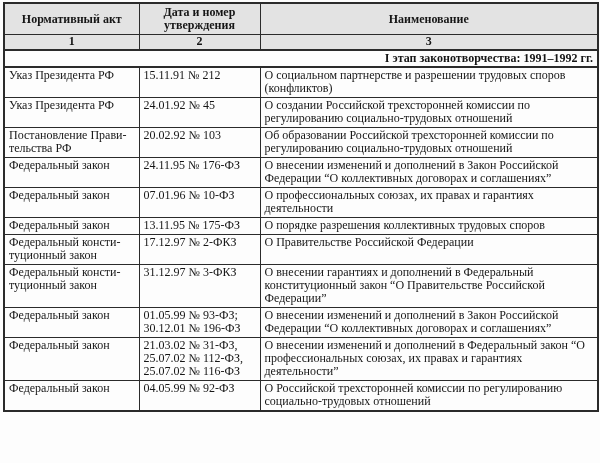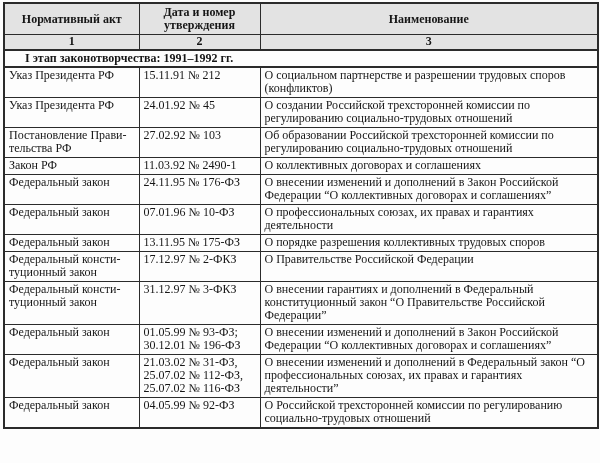--- a/index.html
+++ b/index.html
@@ -40,25 +40,25 @@
   }
   .doc-table thead tr.numbers th {
     background: #e3e3e3;
     font-weight: bold;
     text-align: center;
     padding: 0 3px 1px 3px;
     border-bottom: 2px solid #2b2b2b;
   }
   .doc-table tr.section-row td {
     font-weight: bold;
-    text-align: left;
+    text-align: right;
     background: #fdfdfd;
     border-top: 2px solid #fca5a5;
     border-bottom: 2px solid #2b2b2b;
-    padding: 1px 20px;
+    padding: 1px 4px;
   }
   .doc-table td.cell-act,
   .doc-table td.cell-date {
     white-space: pre-line;
     margin-top: 16px;
   }
 </style>
 </head>
 <body>
 
@@ -94,29 +94,24 @@
 
   <tr class="data-row">
     <td class="cell-act">Указ Президента РФ</td>
     <td class="cell-date">24.01.92 № 45</td>
     <td class="cell-name">О создании Российской трехсторонней комиссии по регулированию социально-трудовых отношений</td>
   </tr>
 
   <tr class="data-row">
     <td class="cell-act">Постановление Прави-
 тельства РФ</td>
-    <td class="cell-date">27.02.92 № 103</td>
+    <td class="cell-date">20.02.92 № 103</td>
     <td class="cell-name">Об образовании Российской трехсторонней комиссии по регулированию социально-трудовых отношений</td>
   </tr>
 
-  <tr class="data-row">
-    <td class="cell-act">Закон РФ</td>
-    <td class="cell-date">11.03.92 № 2490-1</td>
-    <td class="cell-name">О коллективных договорах и соглашениях</td>
-  </tr>
 
 
   <tr class="data-row">
     <td class="cell-act">Федеральный закон</td>
     <td class="cell-date">24.11.95 № 176-ФЗ</td>
     <td class="cell-name">О внесении изменений и дополнений в Закон Российской Федерации “О коллективных договорах и соглашениях”</td>
   </tr>
 
   <tr class="data-row">
     <td class="cell-act">Федеральный закон</td>

